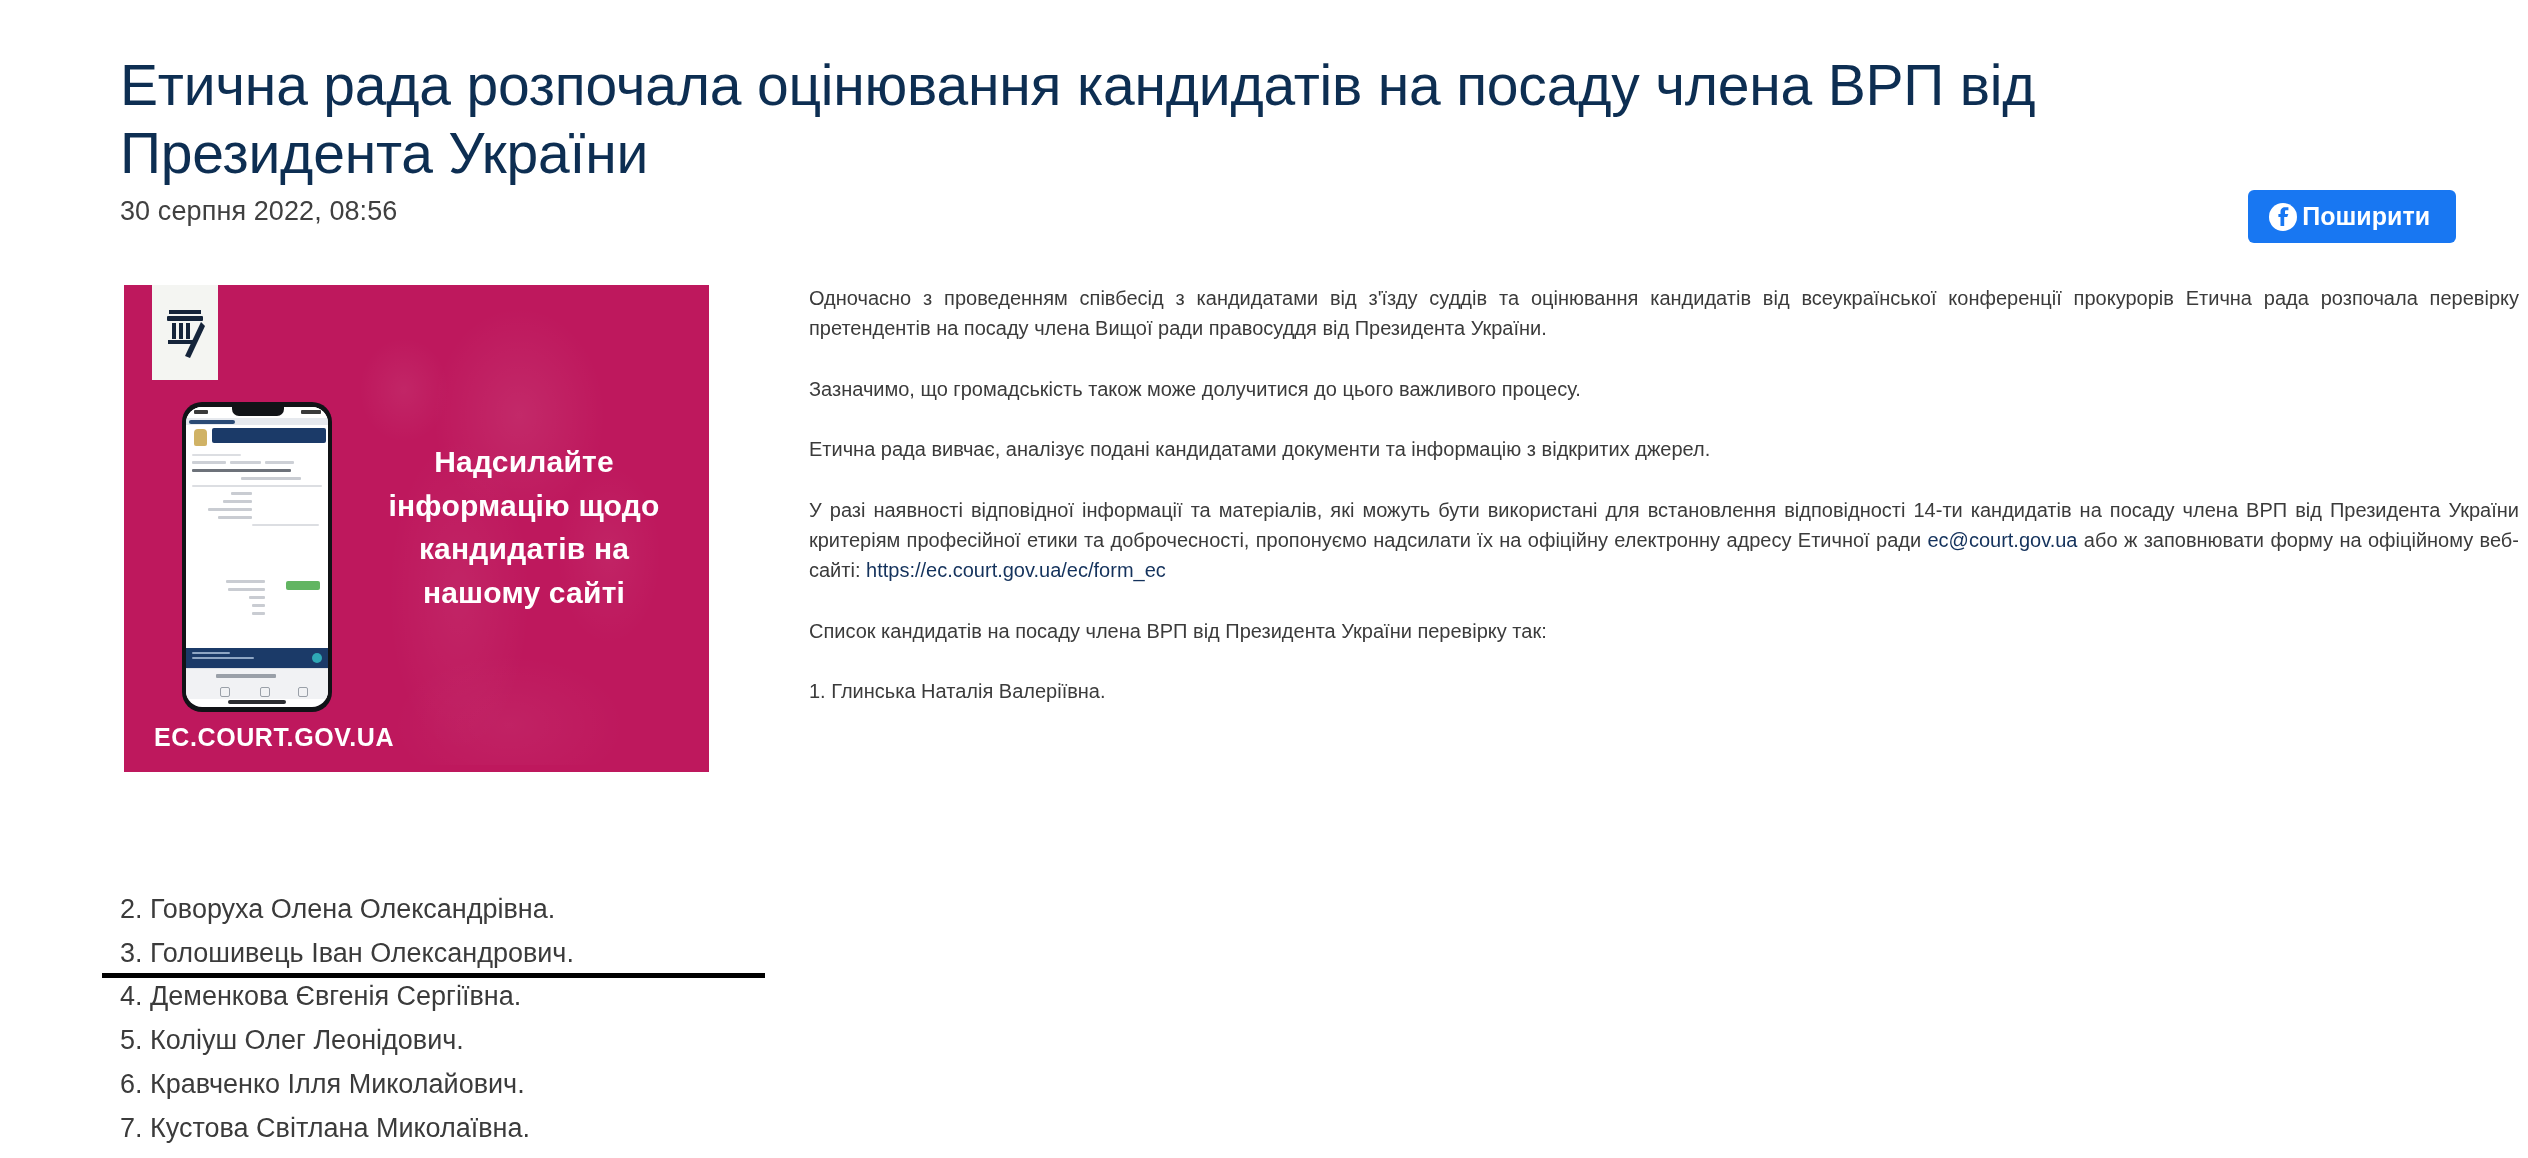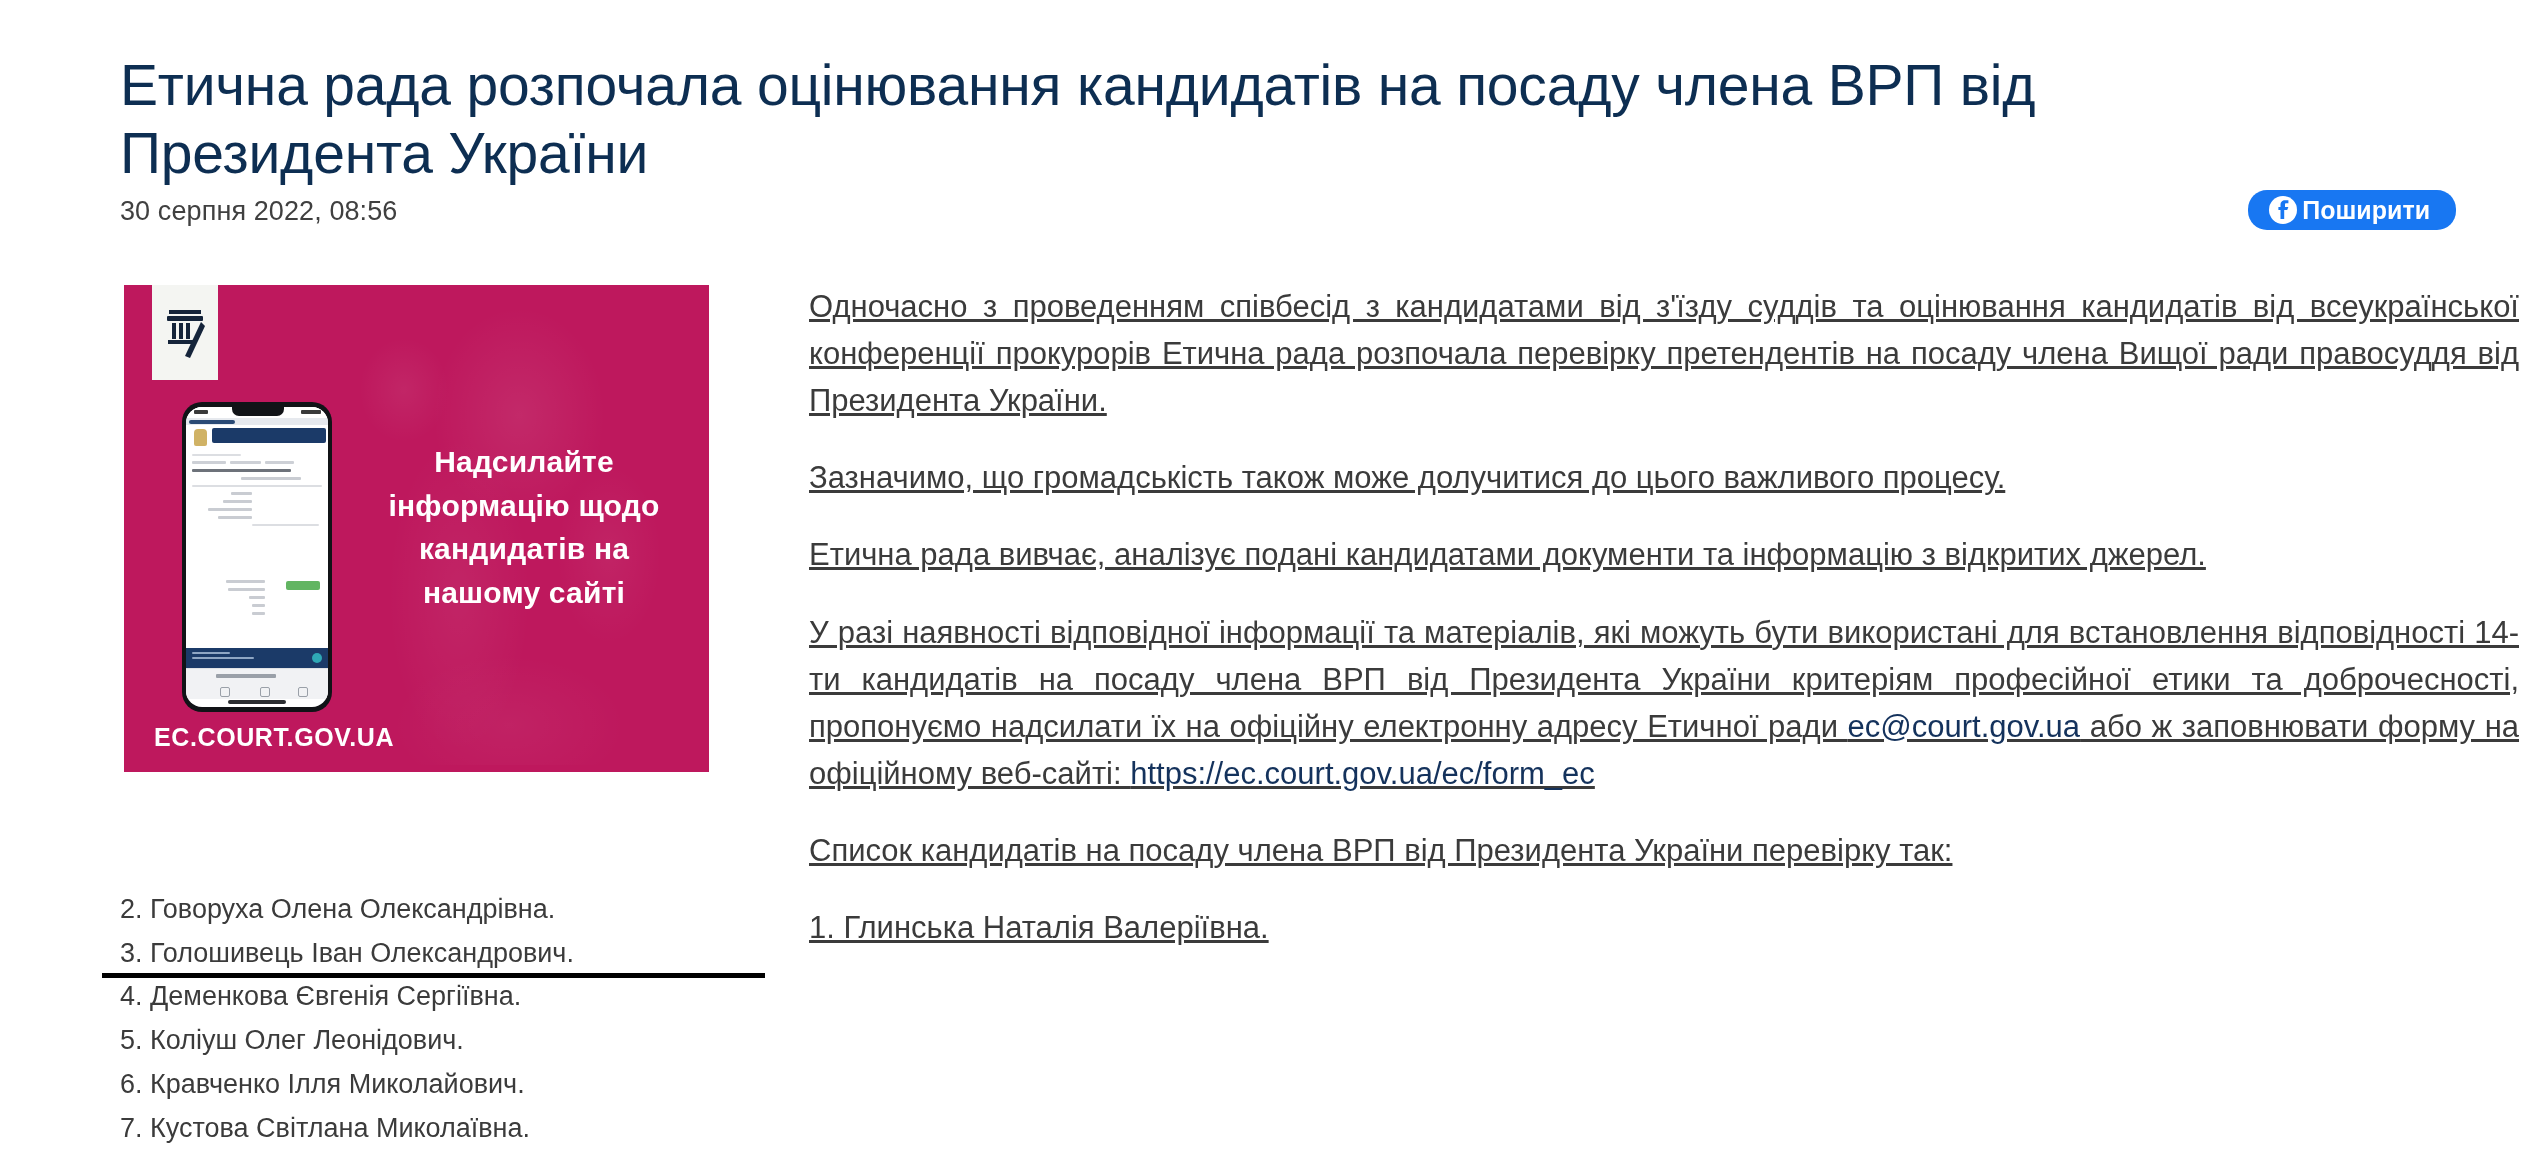--- a/index.html
+++ b/index.html
@@ -56,23 +56,23 @@
   }
   .fb-share-btn {
     position: absolute;
     right: 0;
     top: -6px;
     display: inline-flex;
     align-items: center;
     gap: 4px;
     background: #1877f2;
     border: none;
-    border-radius: 19px;
+    border-radius: 6px;
     padding: 10px 26px 10px 20px;
-    height: 40px;
+    height: 53px;
     box-sizing: border-box;
     cursor: pointer;
   }
   .fb-share-btn .fb-icon {
     display: inline-flex;
     width: 30px;
     height: 30px;
     flex: 0 0 30px;
   }
   .fb-share-btn .fb-label {
@@ -323,23 +323,22 @@
     background: #000000;
   }
 
   
   .article-body {
     position: absolute;
     left: 785px;
     top: 283px;
     width: 1710px;
     color: #3b3b3b;
-    font-size: 31px;
+    font-size: 20px;
     line-height: 1.52;
-    text-decoration: underline;
   }
   .article-body p {
     margin: 0 0 30px 0;
   }
   .article-body p.justify {
     text-align: justify;
     text-align-last: left;
   }
   .article-body a {
     color: #14325c;

